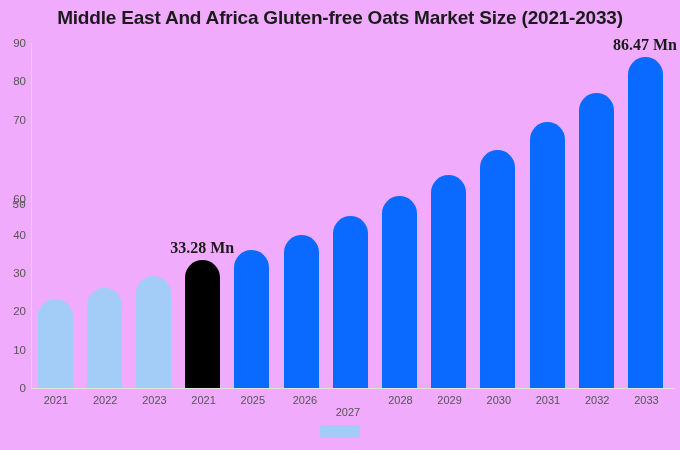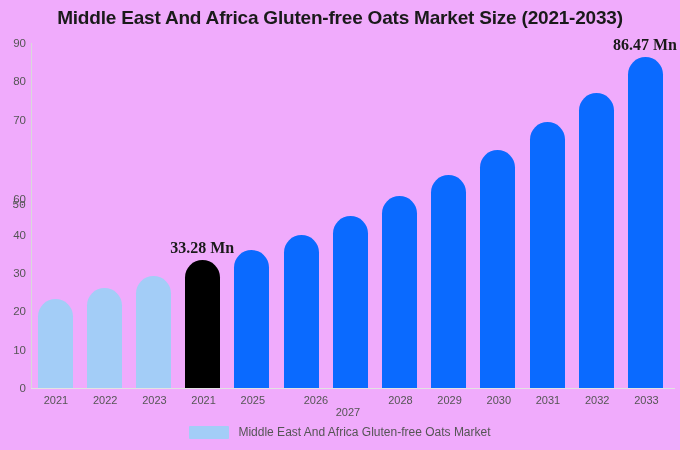--- a/index.html
+++ b/index.html
@@ -187,30 +187,29 @@
       <div class="bar-slot" style="left: 541.2px;">
         <div class="bar future" title="2032: 77" style="height: 295.167px;"></div>
       </div>
       <div class="bar-slot" style="left: 590.4px;">
         <div class="bar future" title="2033: 86.47" style="height: 331.468px;"></div>
       </div>
     </div>
 
   <div id="legend">
     <span id="legend-swatch"></span>
-    <span id="legend-label">Middle East And Africa Gluten-free Oats Market</span>
   </div>
 
 <div class="x-tick-label" style="left: 32px;">2021</div>
     <div class="x-tick-label" style="left: 81.2px;">2022</div>
     <div class="x-tick-label" style="left: 130.4px;">2023</div>
     <div class="bar-value-label" style="left: 202.2px; top: 239.427px; transform: translateX(-50%);">33.28 Mn</div>
     <div class="x-tick-label" style="left: 179.6px;">2021</div>
     <div class="x-tick-label" style="left: 228.8px;">2025</div>
-    <div class="x-tick-label" style="left: 292px;">2026</div>
+    <div class="x-tick-label" style="left: 281px;">2026</div>
     <div class="x-tick-label" style="left: 324px; margin-top: 12px;">2027</div>
     <div class="x-tick-label" style="left: 376.4px;">2028</div>
     <div class="x-tick-label" style="left: 425.6px;">2029</div>
     <div class="x-tick-label" style="left: 474.8px;">2030</div>
     <div class="x-tick-label" style="left: 524px;">2031</div>
     <div class="x-tick-label" style="left: 573.2px;">2032</div>
     <div class="bar-value-label" style="left: 645px; top: 35.5317px; transform: translateX(-50%);">86.47 Mn</div>
     <div class="x-tick-label" style="left: 622.4px;">2033</div>
   </div>
 

